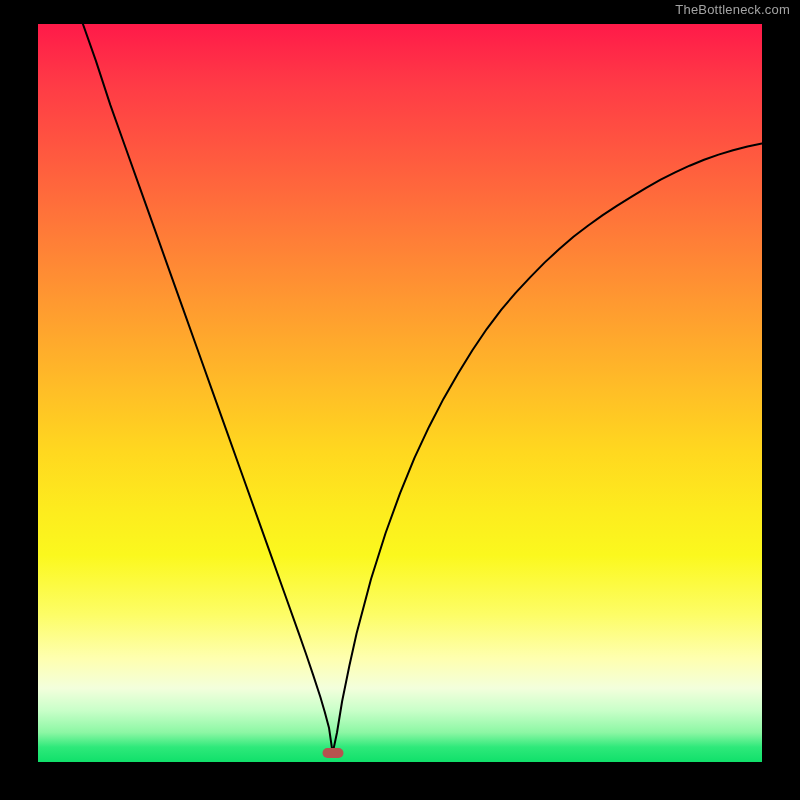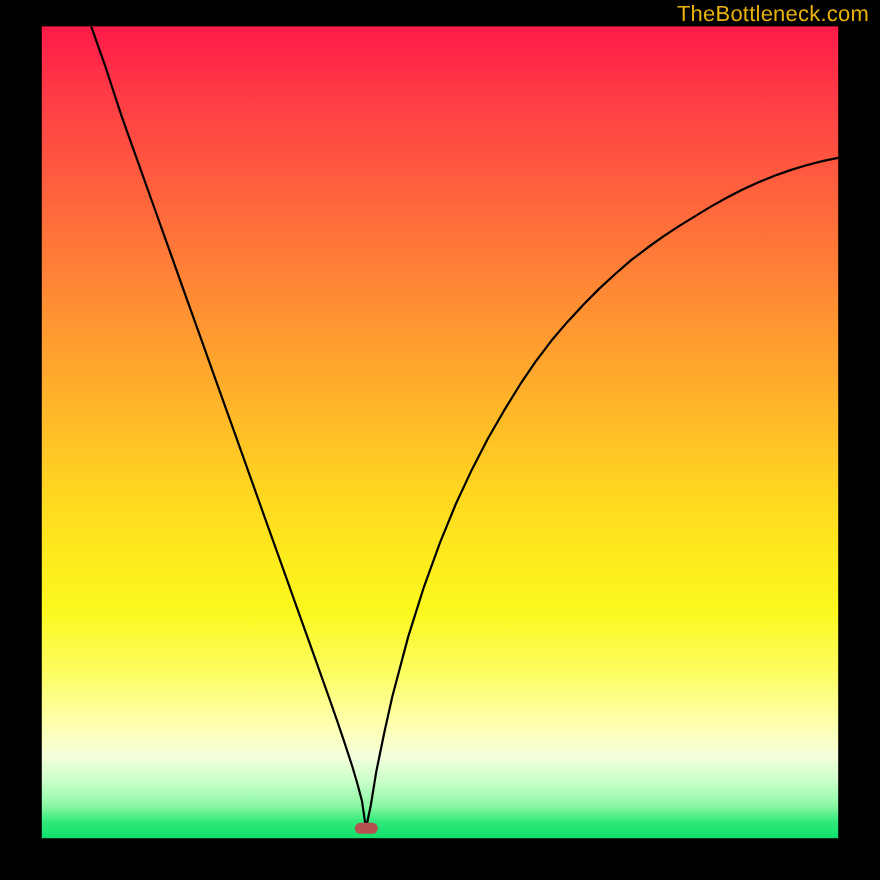--- a/index.html
+++ b/index.html
@@ -48,22 +48,22 @@
     position: absolute;
     left: 0;
     top: 0;
     width: 724px;
     height: 738px;
   }
   .watermark {
     position: absolute;
     top: 2px;
     right: 10px;
-    color: #eab308;
-    font-size: 20px;
+    color: #a3a3a3;
+    font-size: 13px;
     font-weight: 500;
     letter-spacing: 0.2px;
     user-select: none;
   }
   .min-marker {
     position: absolute;
     width: 21px;
     height: 10px;
     border-radius: 5px;
     background: #b6534f;

